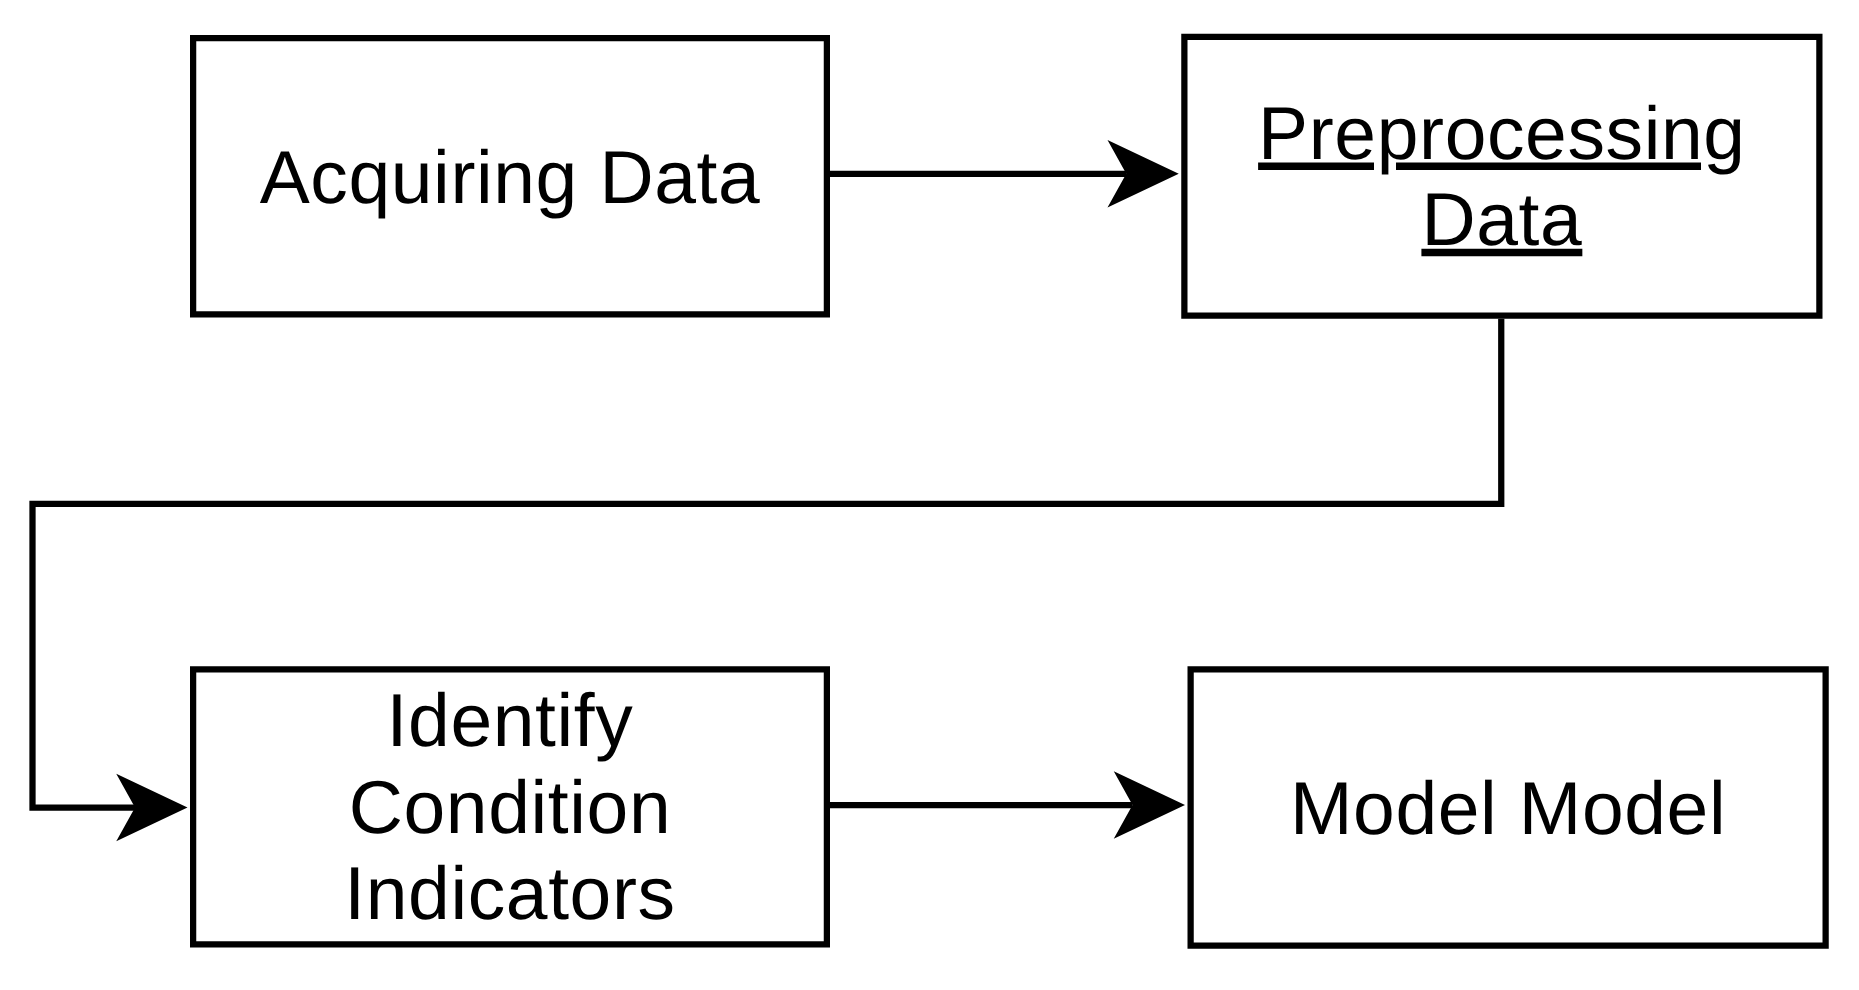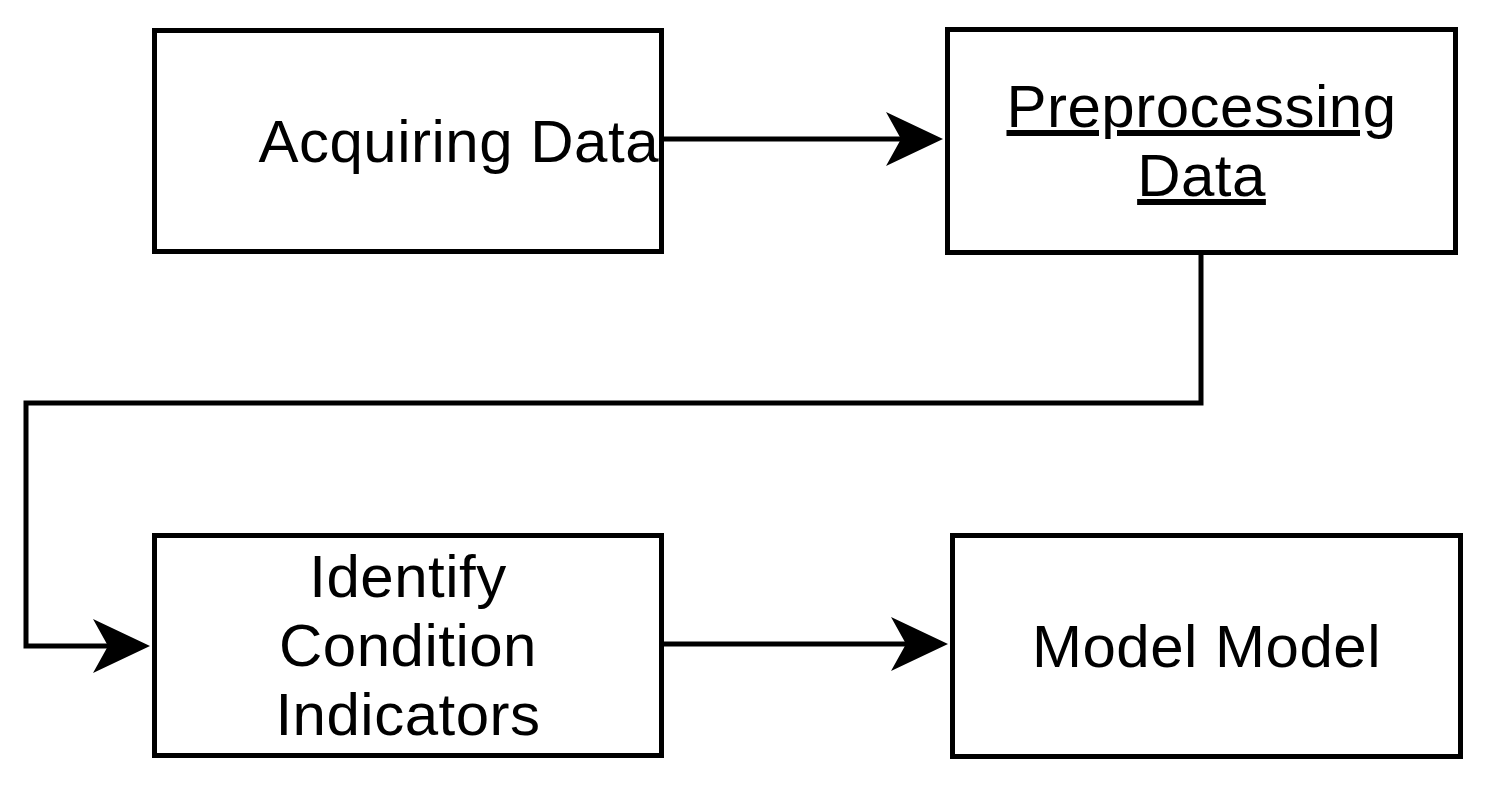--- a/index.html
+++ b/index.html
@@ -25,21 +25,21 @@
     justify-content: center;
     text-align: center;
   }
   .node-label {
     font-size: 60px;
     line-height: 1.15;
     color: #000000;
     white-space: pre-line;
     letter-spacing: 0.5px;
   }
-  .node-acquiring   { left: 152px; top: 28px;  width: 512px; height: 226px; justify-content: flex-end; }
+  .node-acquiring   { left: 152px; top: 28px;  width: 512px; height: 226px; }
   .node-preprocess  { left: 945px; top: 27px;  width: 513px; height: 228px; text-decoration: underline; }
   .node-identify    { left: 152px; top: 533px; width: 512px; height: 225px; }
   .node-train       { left: 950px; top: 533px; width: 513px; height: 226px; }
   .edges-layer {
     position: absolute;
     left: 0;
     top: 0;
     width: 1487px;
     height: 792px;
     pointer-events: none;

